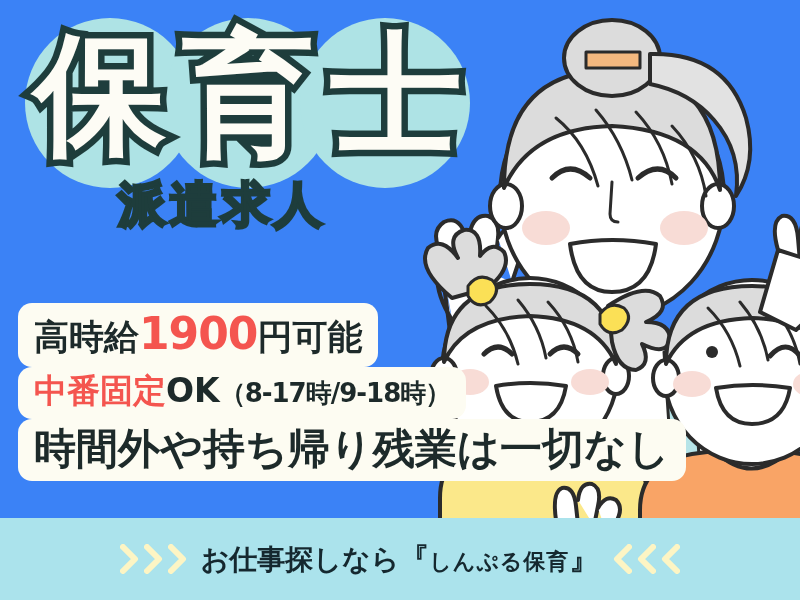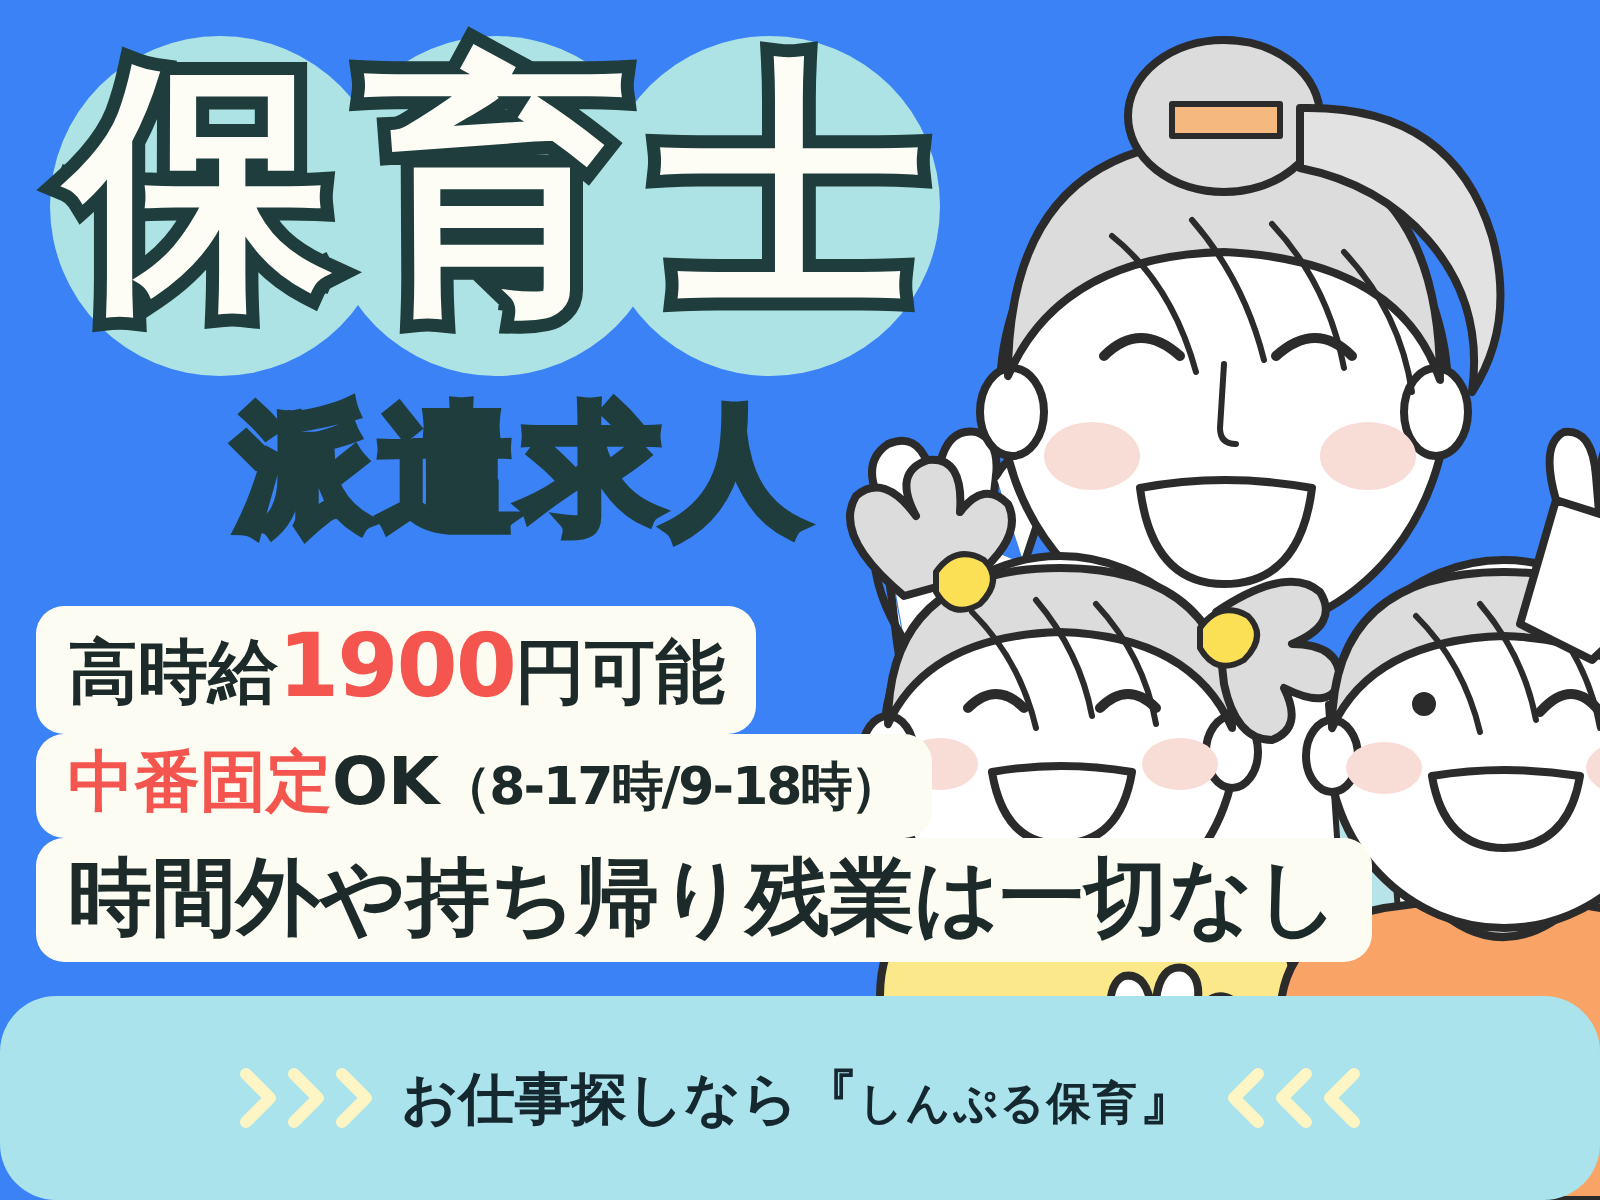--- a/index.html
+++ b/index.html
@@ -57,24 +57,24 @@
     color: #fdfcf5;
     -webkit-text-stroke: 13px #1e3d3c;
     paint-order: stroke fill;
     white-space: nowrap;
     font-family: "DejaVu Sans", "Liberation Sans", sans-serif;
   }
 
   .subhead {
     position: absolute;
     left: 118px;
-    top: 202px;
-    font-size: 68px;
+    top: 180px;
+    font-size: 48px;
     line-height: 1;
-    font-weight: 700;
+    font-weight: 400;
     letter-spacing: 4px;
     color: #1e3d3c;
     -webkit-text-stroke: 5px #1e3d3c;
     paint-order: stroke fill;
     white-space: nowrap;
   }
 
   
   .bullets {
     position: absolute;
@@ -105,27 +105,26 @@
     letter-spacing: -1px;
   }
   .small-paren { font-size: 26px; letter-spacing: -1px; }
 
   
   .footer {
     position: absolute;
     left: 0;
     bottom: 0;
     width: 800px;
-    height: 102px;
+    height: 82px;
     background: #abe3ec;
     display: flex;
     align-items: center;
     justify-content: center;
     gap: 14px;
-    border-radius: 28px;
   }
   .chev-group { display: flex; gap: 5px; }
   .chev {
     width: 19px; height: 30px;
   }
   .footer-text {
     font-size: 28px;
     font-weight: 700;
     color: #15282f;
     letter-spacing: 0px;

